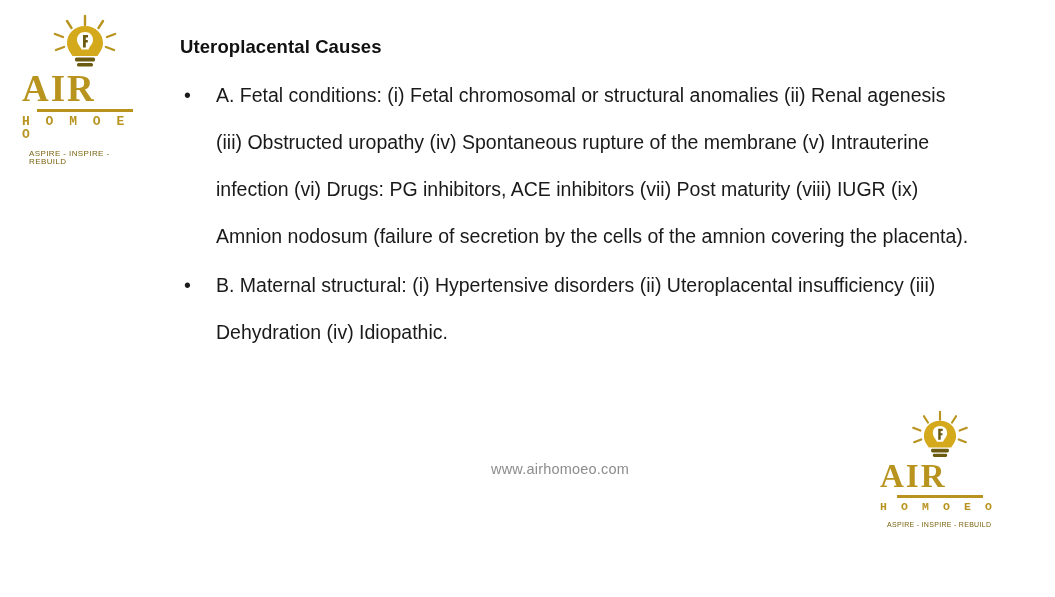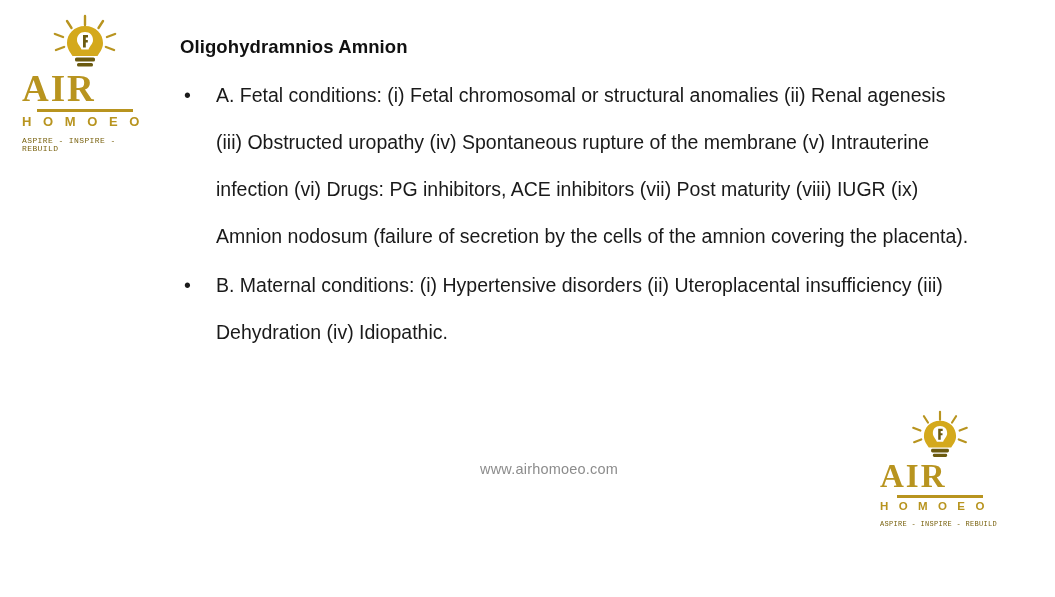--- a/index.html
+++ b/index.html
@@ -32,29 +32,30 @@
     font-weight: bold;
     color: #b8941f;
     letter-spacing: 2px;
     line-height: 1;
   }
   .logo .air-underline {
     background: #b8941f;
     margin: 2px auto 3px auto;
   }
   .logo .homoeo-text {
-    font-family: Liberation Sans, sans-serif;
+    font-family: Liberation Mono, monospace;
     font-weight: bold;
     color: #b8941f;
     line-height: 1;
   }
   .logo .tagline {
-    font-family: Liberation Mono, monospace;
+    font-family: Liberation Sans, sans-serif;
     color: #7a6310;
     line-height: 1;
+    margin-left: 7px;
   }
 
   
   #logo-top {
     left: 22px;
     top: 14px;
     width: 125px;
   }
   #logo-top .air-text { font-size: 37px; }
   #logo-top .air-underline { width: 96px; height: 3px; }
@@ -110,21 +111,21 @@
     color: #1a1a1a;
   }
   .bullet-item .lead {
     font-weight: normal;
   }
   .bullet-item .emph {
     font-weight: normal;
   }
   #watermark {
     position: absolute;
-    left: 480px;
+    left: 491px;
     top: 461px;
     font-family: "Liberation Sans", sans-serif;
     font-size: 14.5px;
     color: #8c8c8c;
     letter-spacing: 0.2px;
   }
 </style>
 </head>
 <body>
 
@@ -147,30 +148,30 @@
       <path d="M46 21 h5 v2.6 h-2.2 v2.4 h2 v2.4 h-2 v5 h-2.8 z" fill="#6b5a10"></path>
     </svg>
   </span>
   <div class="air-text">AIR</div>
   <div class="air-underline"></div>
   <div class="homoeo-text">H O M O E O</div>
   <div class="tagline">ASPIRE - INSPIRE - REBUILD</div>
 </div>
 
 <div id="slide-body">
-  <h1 id="slide-title">Oligohydramnios Amnion</h1>
+  <h1 id="slide-title">Uteroplacental Causes</h1>
 
   <ul class="bullet-list">
     <li class="bullet-item">
       <span class="bullet-dot">•</span>
       <span class="lead">A. Fetal conditions:</span><span> (i) Fetal chromosomal or structural anomalies (ii) </span><span class="emph">Renal agenesis</span><span> (iii) Obstructed uropathy (iv) Spontaneous rupture of the membrane (v) Intrauterine infection (vi) Drugs: PG inhibitors, ACE inhibitors (vii) Post maturity (viii) IUGR (ix) Amnion nodosum (failure of secretion by the cells of the amnion covering the placenta).</span>
     </li>
     <li class="bullet-item">
       <span class="bullet-dot">•</span>
-      <span class="lead"> B. Maternal conditions:</span><span> (i) Hypertensive disorders (ii) Uteroplacental insufficiency (iii) Dehydration (iv) Idiopathic.</span>
+      <span class="lead"> B. Maternal structural:</span><span> (i) Hypertensive disorders (ii) Uteroplacental insufficiency (iii) Dehydration (iv) Idiopathic.</span>
     </li>
   </ul>
 </div>
 
 <div id="watermark">www.airhomoeo.com</div>
 
 <div class="logo" id="logo-bottom">
   <span class="bulb-wrap">
     <svg class="bulb-svg" width="86" height="50" viewBox="0 0 96 56" xmlns="http://www.w3.org/2000/svg">
       <g stroke="#b8941f" stroke-width="2.4" stroke-linecap="round">

